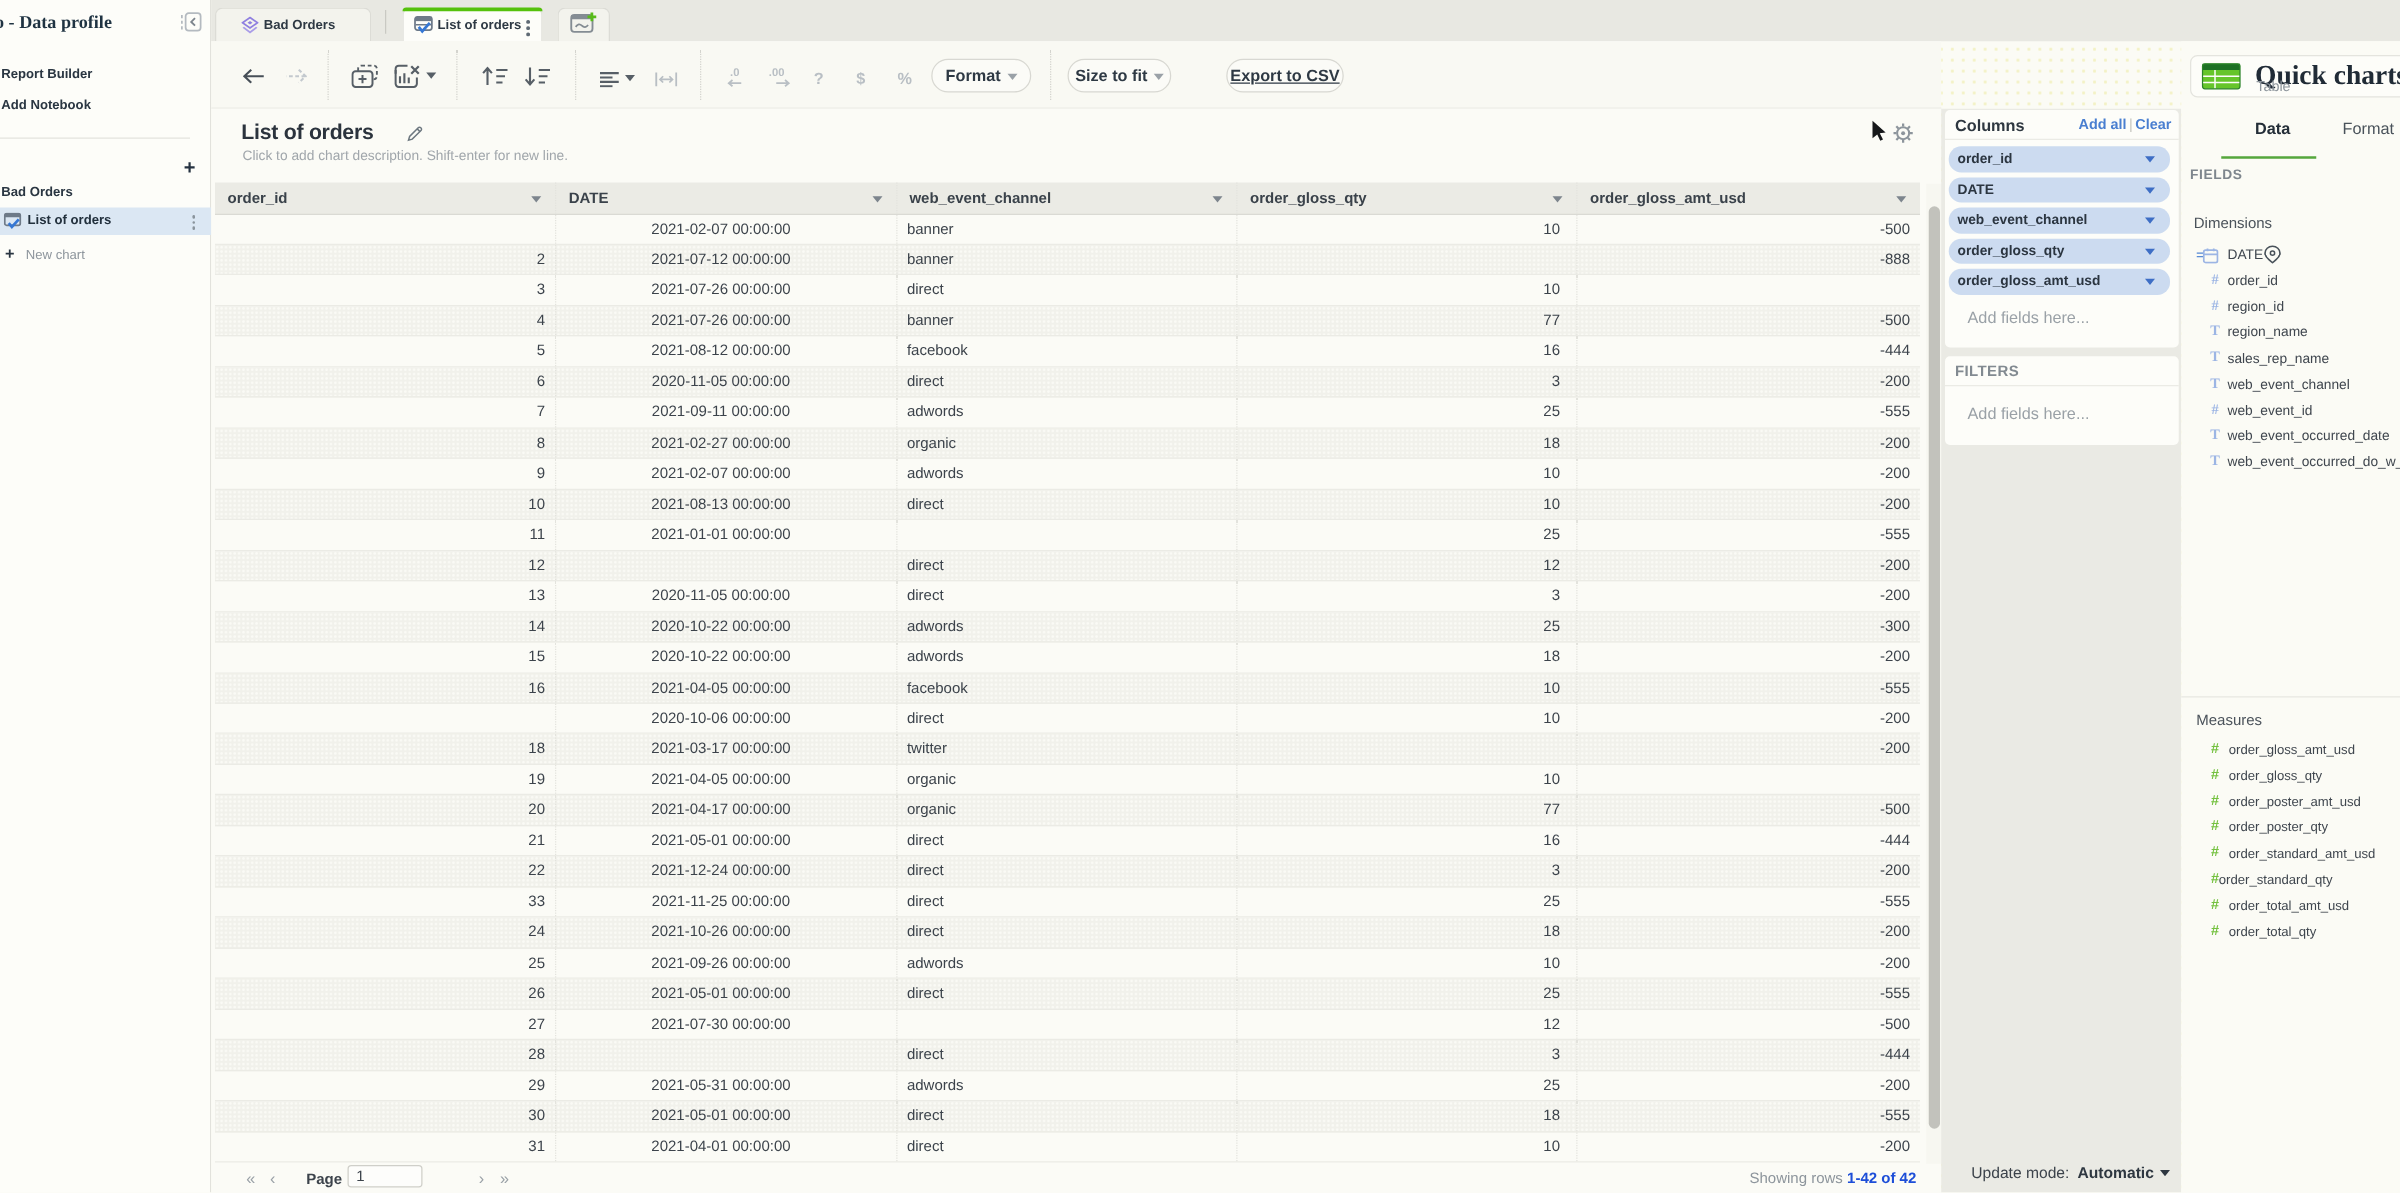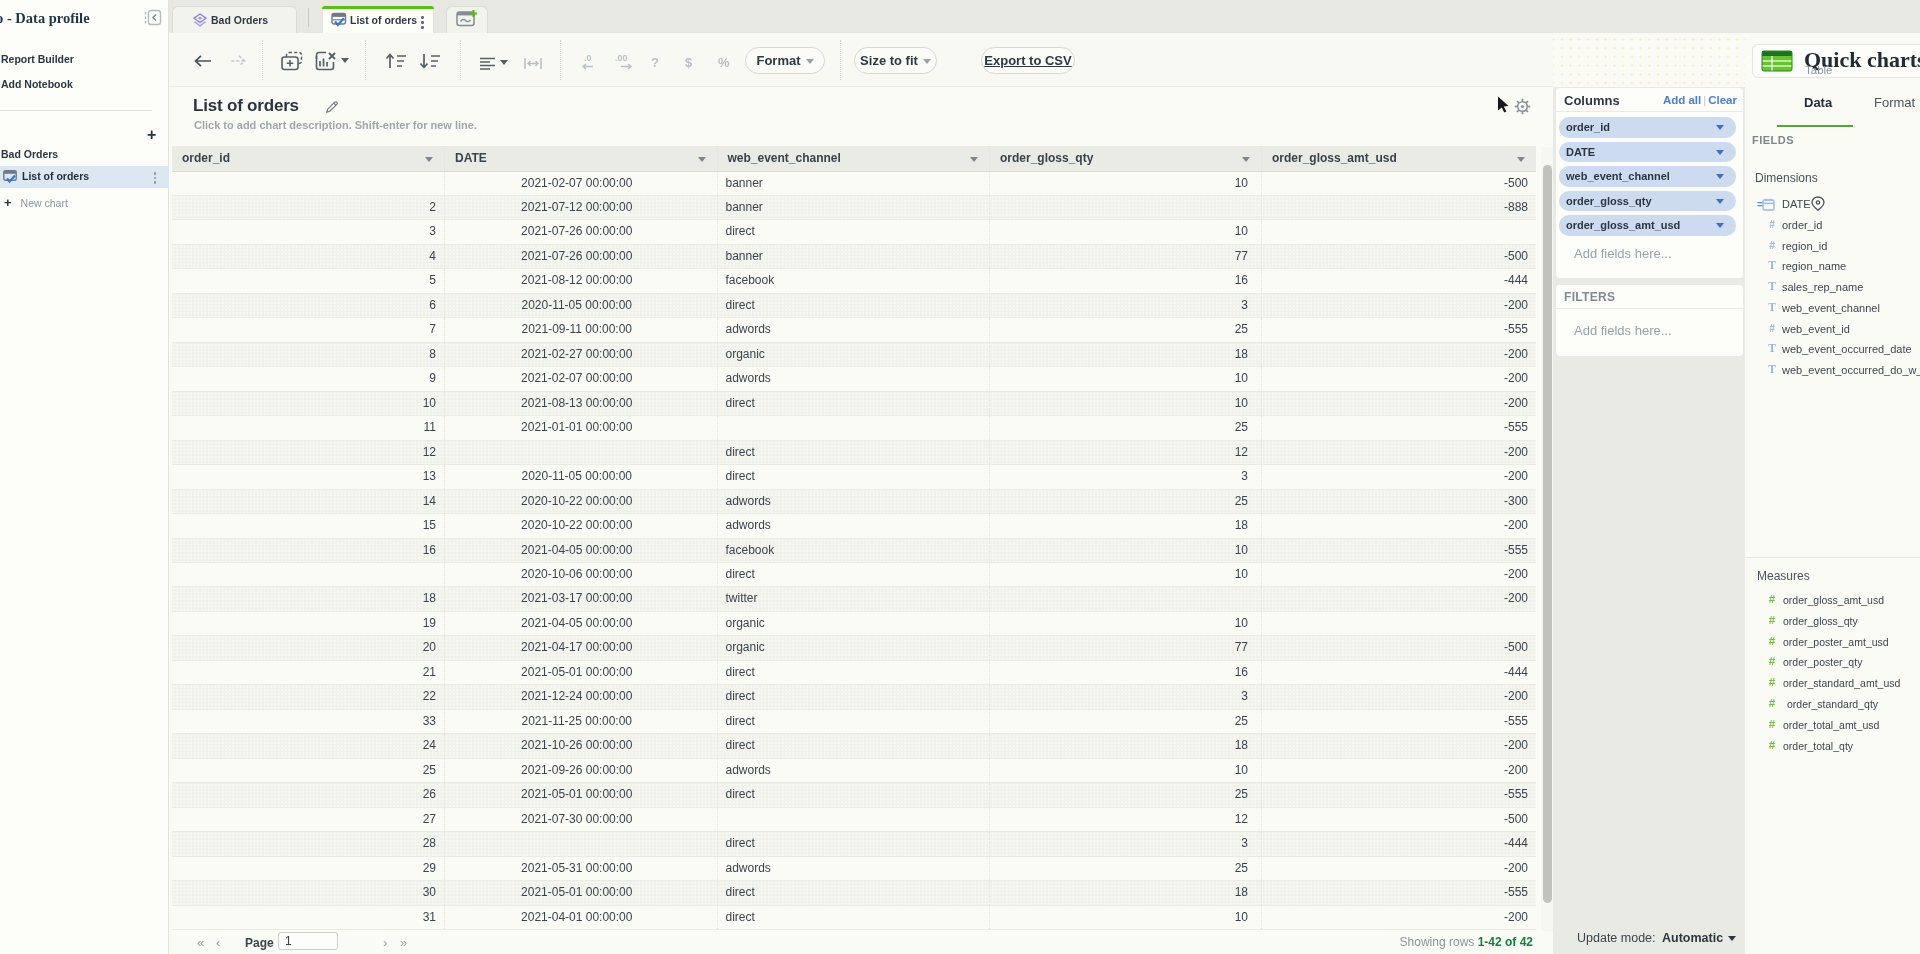--- a/index.html
+++ b/index.html
@@ -27,21 +27,21 @@
 #tabsep{left:139px;top:8px;width:1px;height:19px;background:#c9c9c3;}
 .vdots i{display:block;width:2.6px;height:2.6px;border-radius:50%;background:#5f6a74;margin:2.4px 0;}
 
 #toolbar{left:169px;top:33px;width:1384px;height:54px;background:#f9f9f3;border-bottom:1px solid #ececе6;}
 #toolbar{border-bottom:1px solid #ebebe5;}
 .tsep{position:absolute;top:7px;height:40px;border-left:1px dotted #d4d4ce;}
 .tbtn{position:absolute;top:14px;height:27px;border:1px solid #d8d8d2;border-radius:14px;background:#fbfbf7;font-size:13px;font-weight:700;color:#2e3944;text-align:center;}
 
 #chart{left:169px;top:87px;width:1384px;height:867px;background:#fbfbf6;}
 #ctitle{left:24px;top:9px;font-size:17px;font-weight:700;color:#2b333d;letter-spacing:-.2px;}
-#cdesc{left:25px;top:32px;font-size:11px;color:#a0a6ab;font-weight:bold;}
+#cdesc{left:25px;top:32px;font-size:11px;color:#a0a6ab;}
 
 #tbl{left:3px;top:59px;width:1364px;}
 #thead{height:25.5px;background:#ebebe5;display:flex;font-size:12px;font-weight:700;color:#3a424a;border-bottom:1px solid #dadad4;}
 #thead .c{position:relative;padding-left:10px;line-height:25px;}
 .car{position:absolute;right:11px;top:11px;width:0;height:0;border-left:4px solid transparent;border-right:4px solid transparent;border-top:5px solid #7d858d;}
 .row{height:24.48px;display:flex;font-size:12px;color:#3c434b;border-bottom:1px solid #ebebe5;}
 .row.even{background:#f1f1eb;background-image:radial-gradient(circle,#fafaf5 0.9px,rgba(0,0,0,0) 1.1px);background-size:3.5px 3.5px;}
 .row .c{line-height:23.5px;white-space:nowrap;overflow:hidden;}
 .c{flex:none;}
 .c1{width:273px;text-align:right;padding-right:8px;border-right:1px dotted #e3e3dd;}
@@ -51,21 +51,21 @@
 .c5{width:274px;text-align:right;padding-right:8px;}
 #thead .c1,#thead .c2,#thead .c4,#thead .c5{text-align:left;padding-right:0;}
 
 #sbar{left:1372px;top:60px;width:13px;height:784px;background:#f7f7f1;}
 #sthumb{left:2px;top:18px;width:9px;height:738px;background:#c2c2bc;border-radius:5px;}
 
 #pager{left:0;top:844px;width:1384px;height:23px;font-size:12px;color:#3c434b;}
 .pgch{position:absolute;top:4px;color:#9aa1a7;font-size:13px;}
 #pginput{left:109px;top:1px;width:60px;height:18px;background:#fdfdfb;border:1px solid #cfcfc9;border-radius:3px;font-size:12px;padding:1px 6px;color:#3c434b;}
 #showing{left:1100px;top:4px;width:264px;text-align:right;color:#8d959c;}
-#showing b{color:#15803d;font-weight:700;}
+#showing b{color:#1d4ed8;font-weight:700;}
 
 #cpanel{left:1553px;top:87px;width:192px;height:867px;background:#eaeae4;}
 .card{position:absolute;left:3px;width:187px;background:#fdfdf9;border-radius:4px;}
 #card1{top:1px;height:190px;}
 #card2{top:198px;height:71px;}
 .cardhead{position:relative;height:24px;border-bottom:1px solid #ececе6;border-bottom:1px solid #ebebe5;}
 .cardhead .t{position:absolute;left:8px;top:5px;font-size:13px;font-weight:700;color:#2e3740;}
 #filters .t{color:#828a91;font-size:12px;letter-spacing:.3px;}
 .links{position:absolute;right:6px;top:6px;font-size:11.5px;font-weight:700;color:#4a7fd0;}
 .links .sep{color:#c4c4be;font-weight:400;margin:0 2px;}
@@ -581,21 +581,21 @@
 <div class="frow m" style="top:621.4px;">
       <span class="ic g">#</span>
       <span class="tx" style="left:38px;">order_poster_qty</span>
     </div>
 <div class="frow m" style="top:642.2px;">
       <span class="ic g">#</span>
       <span class="tx" style="left:38px;">order_standard_amt_usd</span>
     </div>
 <div class="frow m" style="top:663px;">
       <span class="ic g">#</span>
-      <span class="tx" style="left:42px;">order_standard_qty</span>
+      <span class="tx" style="left:30px;">order_standard_qty</span>
     </div>
 <div class="frow m" style="top:683.8px;">
       <span class="ic g">#</span>
       <span class="tx" style="left:38px;">order_total_amt_usd</span>
     </div>
 <div class="frow m" style="top:704.6px;">
       <span class="ic g">#</span>
       <span class="tx" style="left:38px;">order_total_qty</span>
     </div>
 </div>

